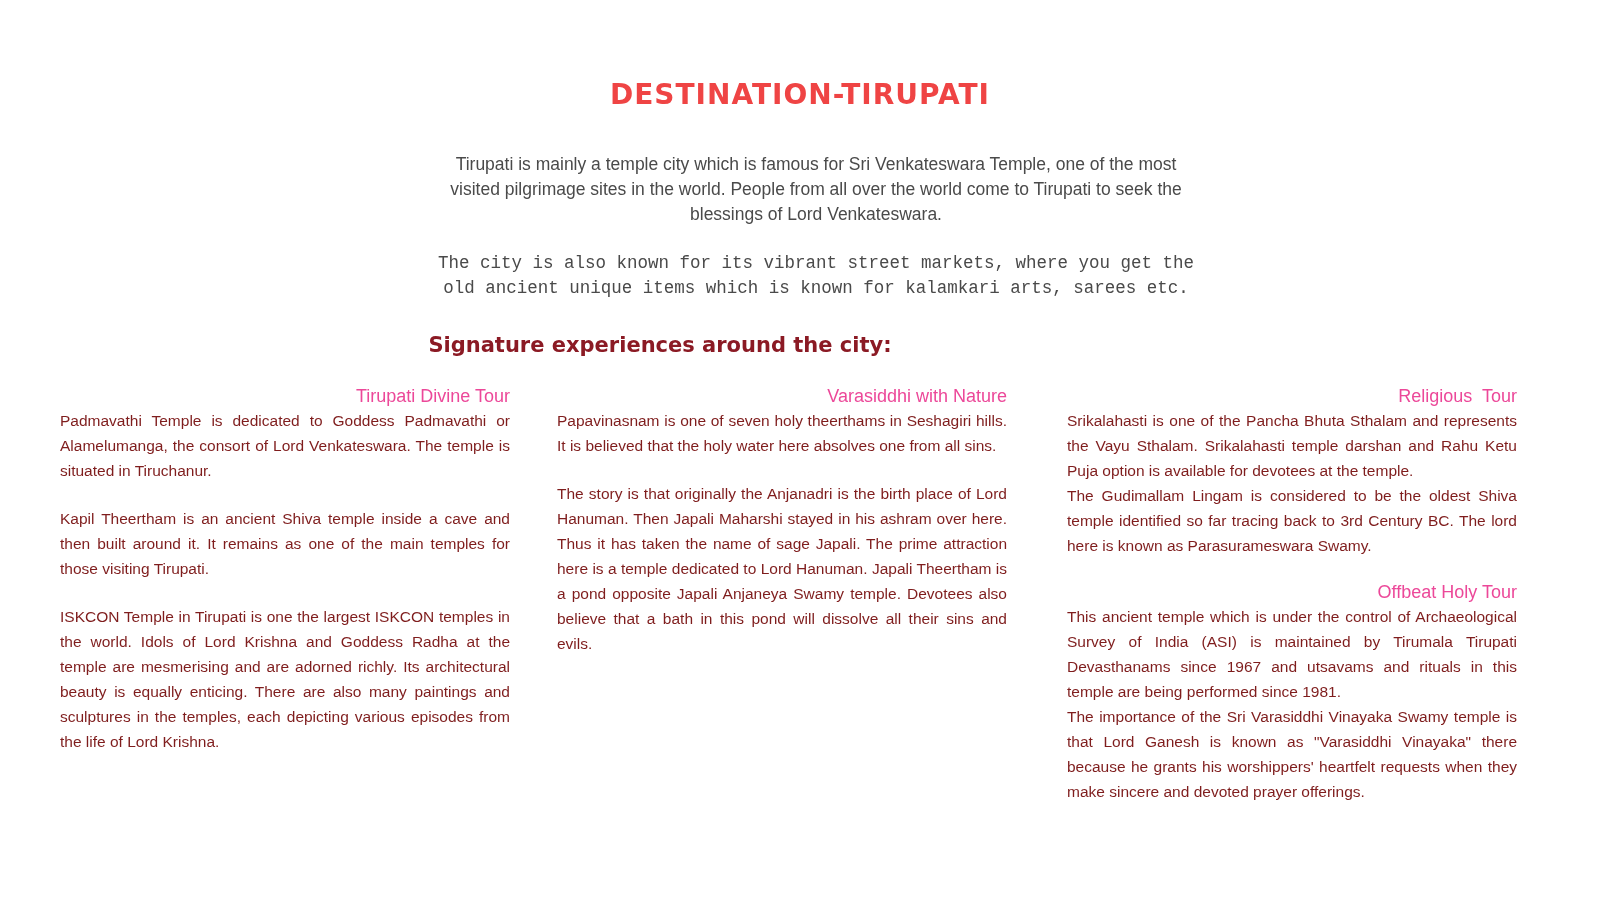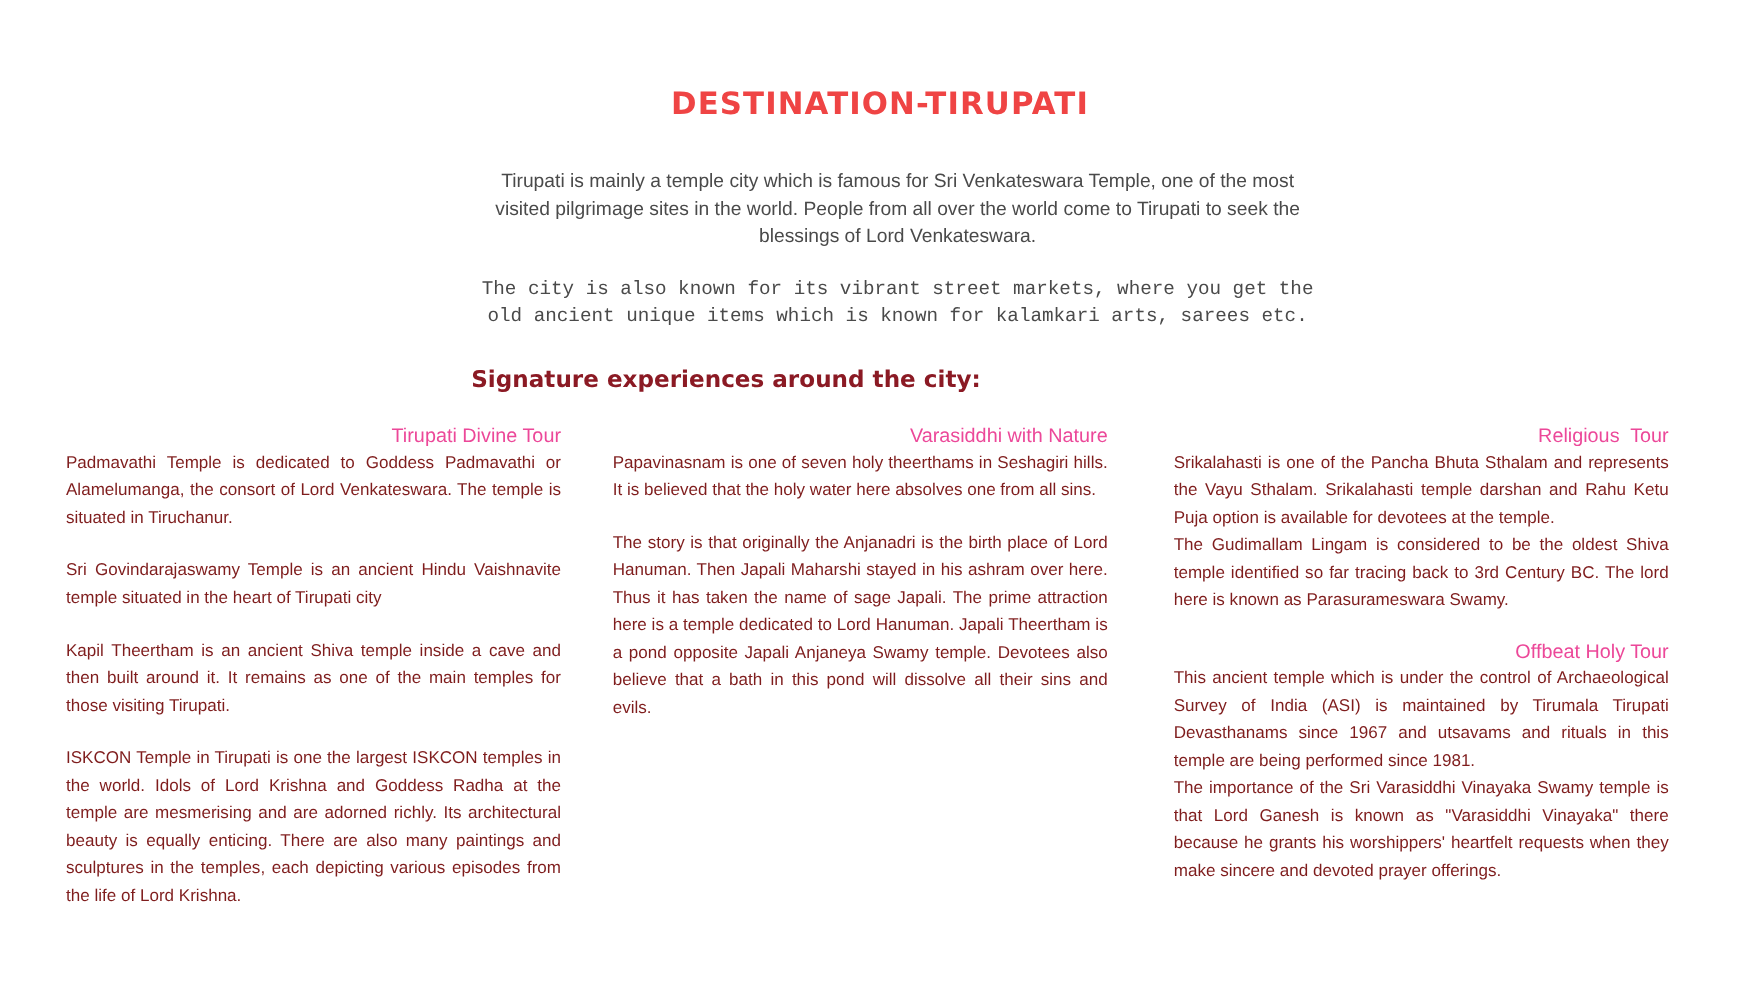--- a/index.html
+++ b/index.html
@@ -43,21 +43,20 @@
 <h1 class="title" style="margin:0;">DESTINATION-TIRUPATI</h1>
 
 <p class="intro p1" style="margin:0;">Tirupati is mainly a temple city which is famous for Sri Venkateswara Temple, one of the most visited pilgrimage sites in the world. People from all over the world come to Tirupati to seek the blessings of Lord Venkateswara.</p>
 <p class="intro p2" style="margin:0;font-family:Liberation Mono, monospace;">The city is also known for its vibrant street markets, where you get the old ancient unique items which is known for kalamkari arts, sarees etc.</p>
 
 <h2 class="subtitle" style="margin:0;">Signature experiences around the city:</h2>
 
 <div class="col c1">
   <div class="heading">Tirupati Divine Tour</div>
   <p class="para">Padmavathi Temple is dedicated to Goddess Padmavathi or Alamelumanga, the consort of Lord Venkateswara. The temple is situated in Tiruchanur.</p>
-  <p class="para gap">Sri Govindarajaswamy Temple is an ancient Hindu Vaishnavite temple situated in the heart of Tirupati city</p>
   <p class="para gap">Kapil Theertham is an ancient Shiva temple inside a cave and then built around it. It remains as one of the main temples for those visiting Tirupati.</p>
   <p class="para gap">ISKCON Temple in Tirupati is one the largest ISKCON temples in the world. Idols of Lord Krishna and Goddess Radha at the temple are mesmerising and are adorned richly. Its architectural beauty is equally enticing. There are also many paintings and sculptures in the temples, each depicting various episodes from the life of Lord Krishna.</p>
 </div>
 
 <div class="col c2">
   <div class="heading">Varasiddhi with Nature</div>
   <p class="para">Papavinasnam is one of seven holy theerthams in Seshagiri hills. It is believed that the holy water here absolves one from all sins.</p>
   <p class="para gap">The story is that originally the Anjanadri is the birth place of Lord Hanuman. Then Japali Maharshi stayed in his ashram over here. Thus it has taken the name of sage Japali. The prime attraction here is a temple dedicated to Lord Hanuman. Japali Theertham is a pond opposite Japali Anjaneya Swamy temple. Devotees also believe that a bath in this pond will dissolve all their sins and evils.</p>
 </div>
 

